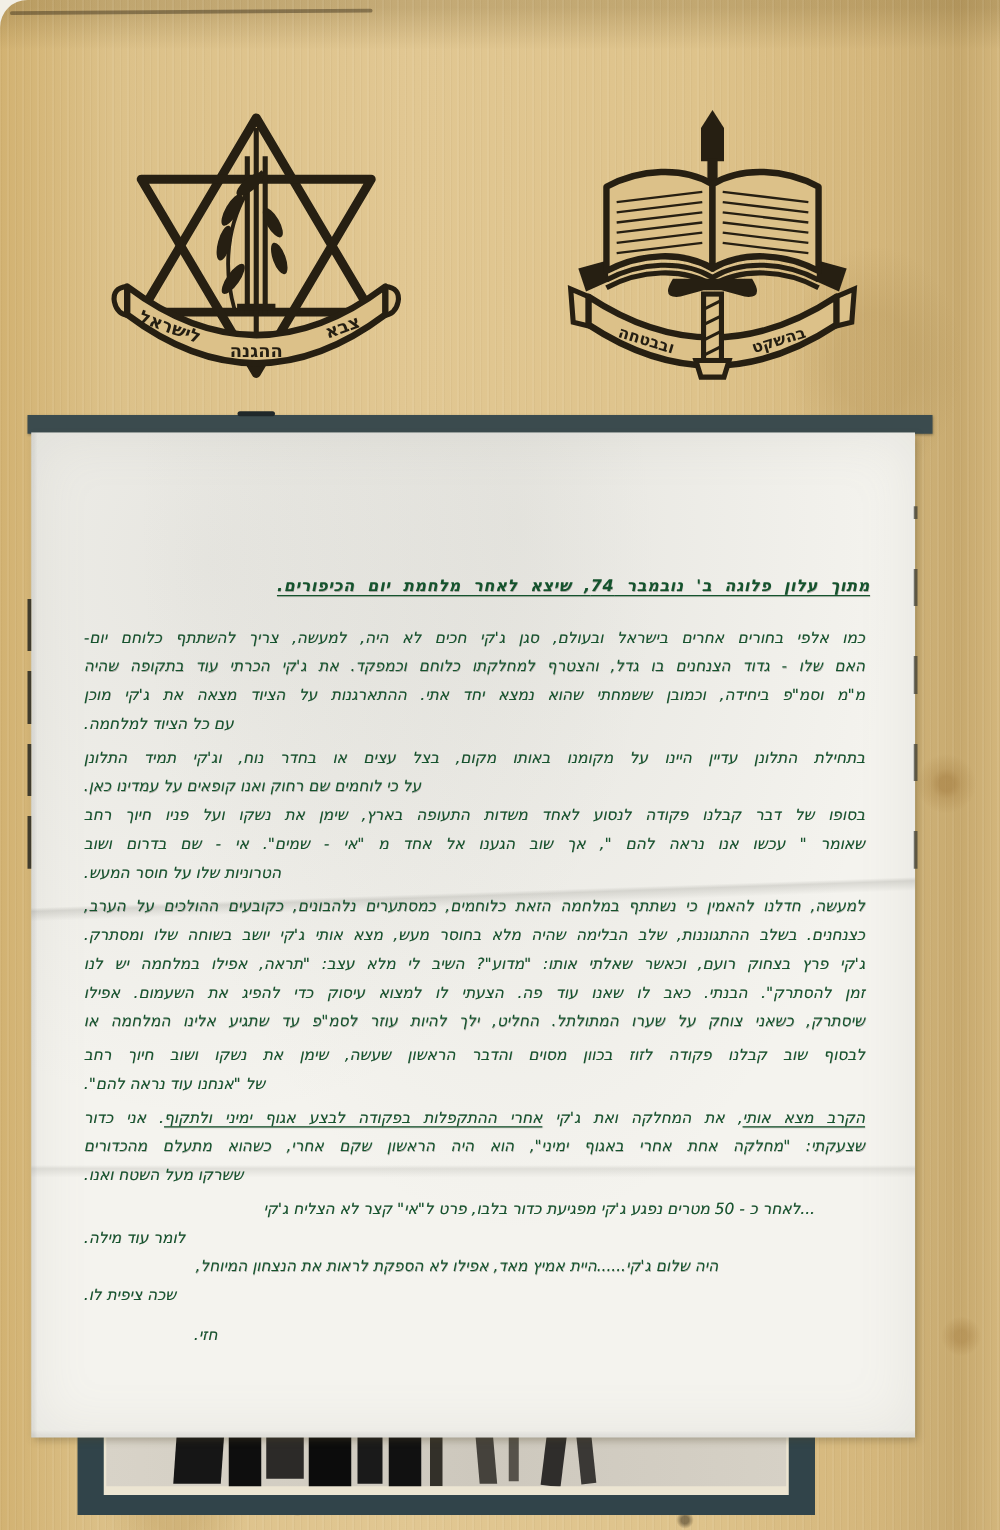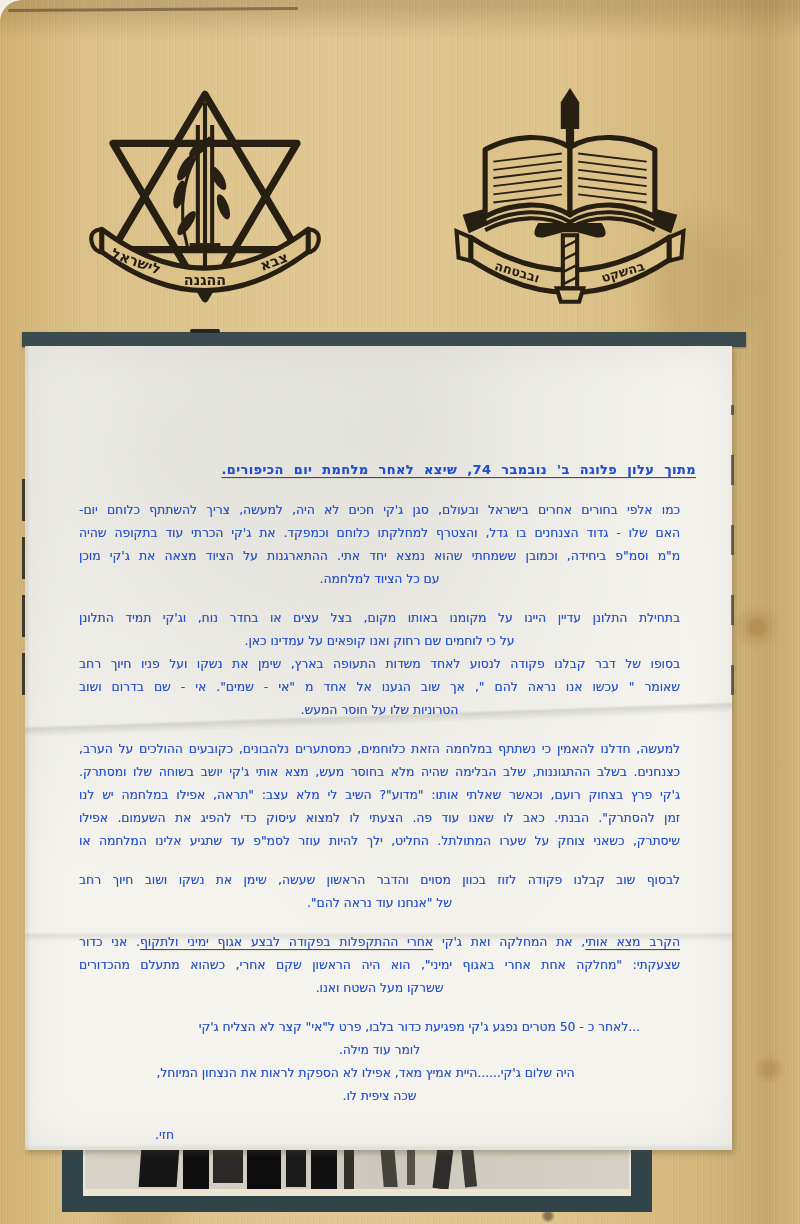--- a/index.html
+++ b/index.html
@@ -46,27 +46,27 @@
     box-shadow:2px 3px 6px rgba(80,70,40,.35), inset 0 0 46px rgba(140,140,128,.14);}
   .letter::before{content:"";position:absolute;inset:0;pointer-events:none;
     background-image:
       radial-gradient(ellipse at 55% 9%, rgba(160,160,152,.16), transparent 55%),
       radial-gradient(ellipse at 20% 13%, rgba(150,150,142,.14), transparent 45%),
       linear-gradient(178deg, transparent 380px, rgba(120,120,112,.22) 383px, transparent 391px),
       linear-gradient(180deg, transparent 586px, rgba(120,120,112,.16) 589px, transparent 596px),
       linear-gradient(90deg, rgba(0,0,0,.06) 0 2px, transparent 5px),
       linear-gradient(0deg, rgba(0,0,0,.05) 0 2px, transparent 6px);}
   .letter-content{position:absolute;inset:0;padding:112px 36px 13px 38px;direction:rtl;
-    color:#1d4ed8;font-size:12.3px;line-height:23px;text-shadow:.3px .3px 0 rgba(50,48,40,.35);}
+    color:#14532d;font-size:12.3px;line-height:23px;text-shadow:.3px .3px 0 rgba(50,48,40,.35);font-style:italic;}
   .letter-title{font-weight:bold;font-size:12.8px;letter-spacing:.5px;word-spacing:5px;
     text-decoration:underline;text-underline-offset:3px;margin-bottom:18px;text-align:right;}
-  .para{margin:16px;}
+  .para{margin:4px;}
   .ln{min-height:23px;}
   .f{text-align:justify;text-align-last:justify;}
-  .c{text-align:center;}
+  .c{text-align:left;}
   .r{text-align:right;}
   .u{text-decoration:underline;text-underline-offset:3px;}
   .signature{margin-top:9px;text-align:left;padding-left:92px;}
 </style>
 </head>
 <body>
 
 <div class="stage">
   <div class="album"></div>
   <div class="top-edge-line"></div>

